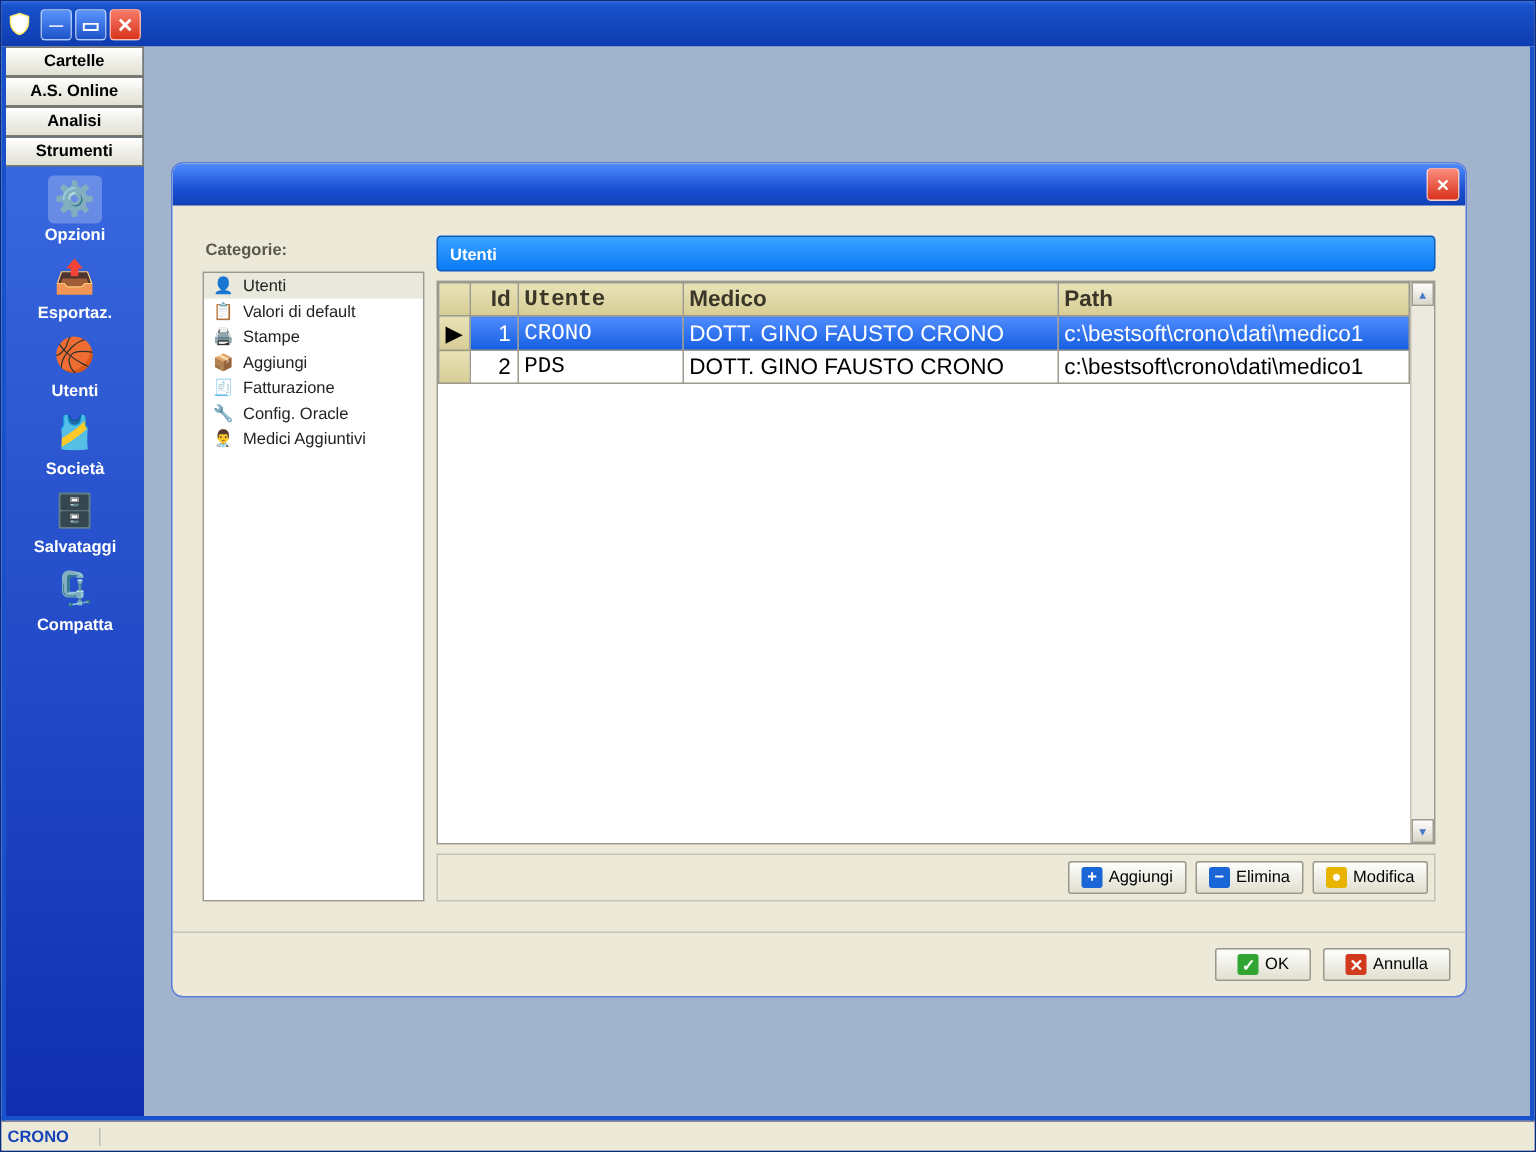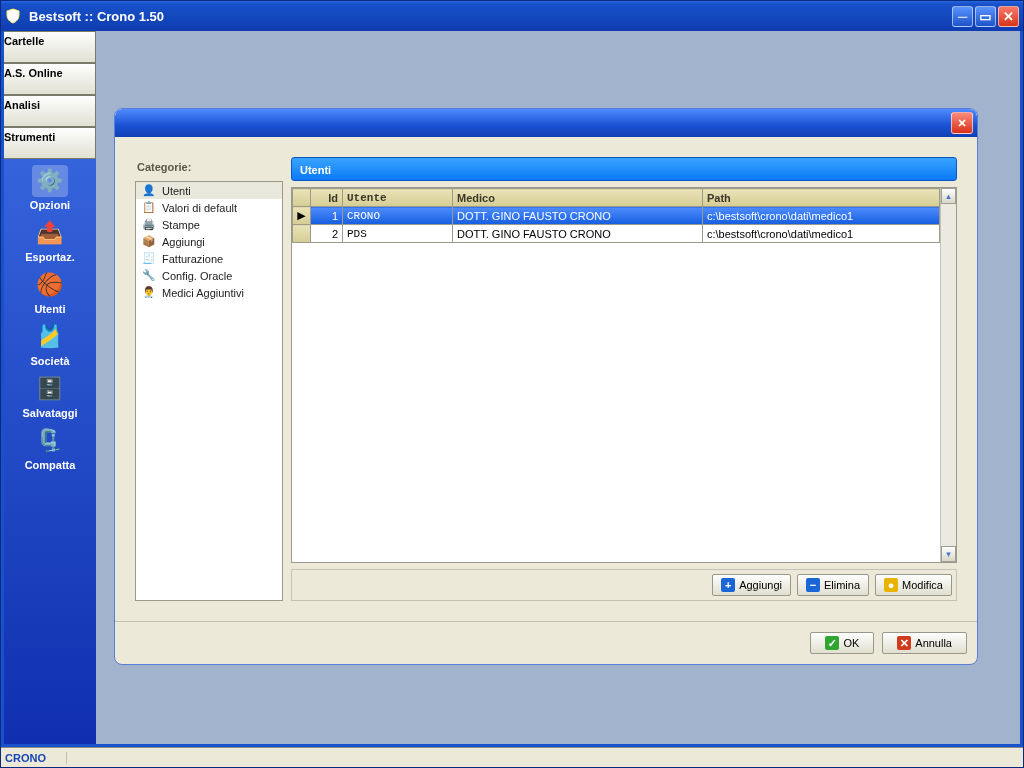--- a/index.html
+++ b/index.html
@@ -45,24 +45,25 @@
     position: relative;
   }
 
   
   .sidebar {
     width: 92px;
     background: linear-gradient(#3d6fe5,#0f2fb0);
     display: flex; flex-direction: column;
   }
   .sidebar .side-tab {
-    height: 32px; line-height: 19px;
+    height: 20px; line-height: 19px;
     background: linear-gradient(#fefefe,#e0e0d3);
     border: 1px solid #7a7a6a;
     border-left: 0;
+    text-align: center;
     font-weight: bold;
     font-size: 11px;
     cursor: pointer;
   }
   .sidebar .tools {
     flex: 1; padding-top: 6px;
     display: flex; flex-direction: column; gap: 6px; align-items: center;
   }
   .sidebar .tool {
     width: 80px; text-align: center; cursor: pointer;
@@ -144,21 +145,21 @@
   }
   .grid-wrap {
     flex:1; background:#fff; border:1px solid #9c9a8c;
     position:relative;
     display:flex;
   }
   .grid-inner { flex:1; overflow:hidden; position:relative; }
   table.grid { width: calc(100%); border-collapse: collapse; }
   table.grid th, table.grid td {
     border: 1px solid #9c9a8c;
-    font-size: 11px; padding: 2px 4px; text-align: left;
+    font-size: 15px; padding: 2px 4px; text-align: left;
     height: 18px; white-space: nowrap;
   }
   table.grid th {
     background: linear-gradient(#e9e2b7,#d6cd95);
     color:#3a3628; font-weight: bold;
   }
   table.grid th.marker { width: 18px; }
   table.grid td.marker { background: linear-gradient(#e9e2b7,#d6cd95); width:18px; text-align:center; }
   table.grid tr.sel td.cell {
     background: linear-gradient(#4f8cff,#155ee0);
@@ -218,21 +219,20 @@
 </head>
 <body>
 
 <div class="xp-window">
   <div class="xp-titlebar">
     <span class="shield-icon">
       <svg viewBox="0 0 16 16">
           <path d="M8 1l6 2v4c0 4-3 7-6 8-3-1-6-4-6-8V3l6-2z" fill="#fff" stroke="#ffea6a" stroke-width="1"></path>
         </svg>
     </span>
-    <span class="title">Bestsoft :: Crono 1.50</span>
     <div class="xp-caption-btns">
       <div class="cap">─</div>
       <div class="cap">▭</div>
       <div class="cap close">✕</div>
     </div>
   </div>
 
   <div class="xp-client">
 
     <div class="sidebar">

